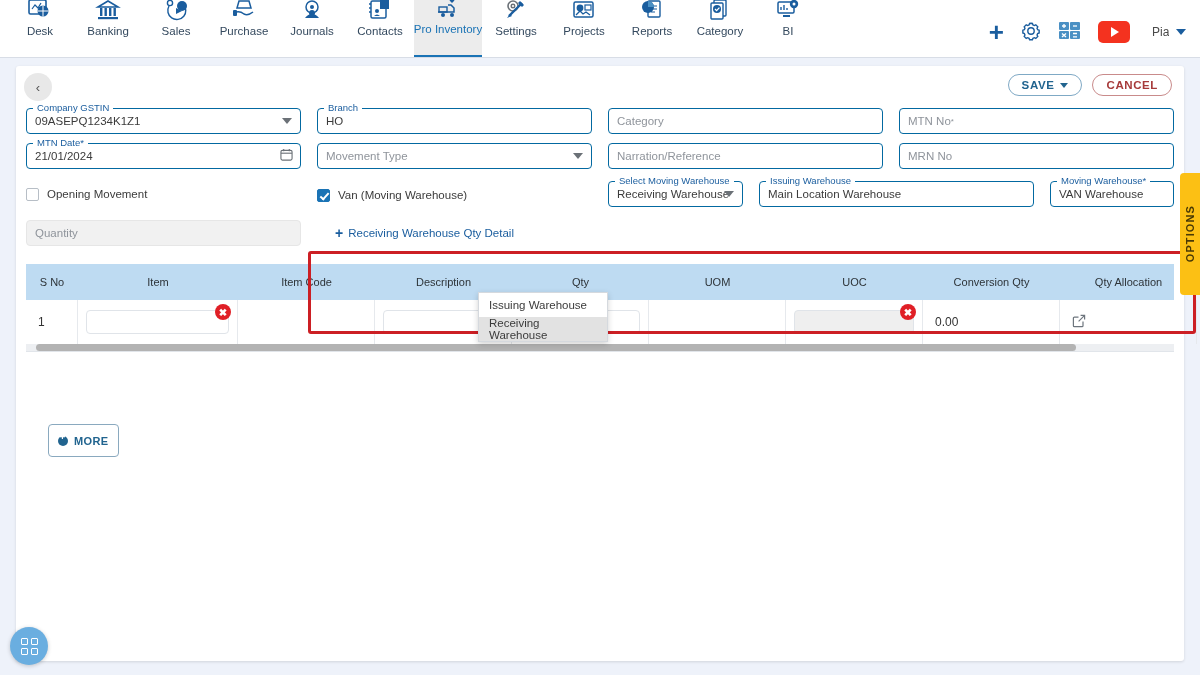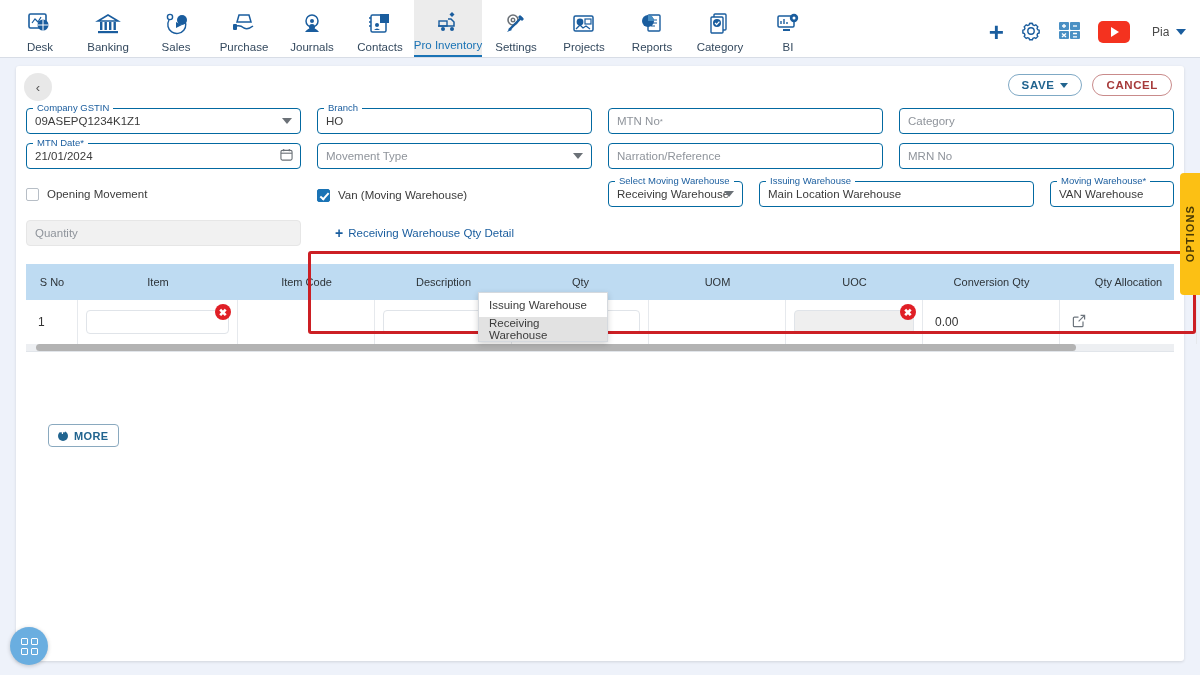--- a/index.html
+++ b/index.html
@@ -15,21 +15,21 @@
   .topnav {
     height:58px; background:#ffffff;
     display:flex; align-items:flex-end;
     border-bottom:1px solid #d8dde6;
     position:relative;
   }
   .nav-items { display:flex; align-items:flex-end; padding-left:6px; }
   .nav-item {
     width:68px; height:58px;
     display:flex; flex-direction:column; align-items:center; justify-content:flex-end;
-    padding-bottom:4px; cursor:pointer;
+    padding-bottom:20px; cursor:pointer;
     text-decoration:none;
   }
   .nav-item.active { background:#ececec; border-bottom:2px solid #1a73b5; }
   .nav-item .nv-ico { height:28px; display:flex; align-items:center; justify-content:center; margin-bottom:3px; }
   .nav-item .nv-lbl { font-size:11.5px; color:#34495e; white-space:nowrap; }
   .nav-item.active .nv-lbl { color:#1a73b5; }
 
   .nav-right {
     position:absolute; right:14px; bottom:12px;
     display:flex; align-items:center; gap:16px;
@@ -153,21 +153,21 @@
     position:absolute; width:16px;height:16px;border-radius:50%;background:#e01f26;
     color:#fff; font-size:10px; font-weight:bold; display:flex; align-items:center; justify-content:center;
     top:4px; z-index:10; cursor:pointer;
   }
   .h-scroll { height:7px; background:#edeff2; position:relative; }
   .h-scroll .thumb { position:absolute; left:10px; top:0; height:7px; width:1040px; background:#b3b3b3; border-radius:4px; }
   .ext-ico { color:#6d757d; }
 
   .more-btn {
     position:absolute; left:32px; top:358px;
-    height:23px; border:1px solid #8aa9bf; border-radius:4px; background:#fff;
+    height:33px; border:1px solid #8aa9bf; border-radius:4px; background:#fff;
     display:flex; align-items:center; gap:6px; padding:0 9px;
     font-size:11px; font-weight:bold; letter-spacing:.4px; color:#21648f; cursor:pointer;
   }
   .more-btn .dot { width:10px;height:10px;border-radius:50%;background:#21648f; position:relative; }
   .more-btn .dot::after { content:"+"; position:absolute; left:1.5px; top:-4px; color:#fff; font-size:10px; line-height:10px; }
 
   
   .options-tab {
     position:absolute; right:0; top:115px; width:20px; height:122px;
     background:#fcc014; border-radius:4px 0 0 4px;
@@ -402,29 +402,29 @@
             <span>09ASEPQ1234K1Z1</span>
           </div>
           <span class="chev"></span>
         </div>
         <div class="fld" style="flex:0 0 275px">
           <span class="fld-lbl">Branch</span>
           <div class="fld-box">
             <span>HO</span>
           </div>
         </div>
+        <div class="fld" style="flex:0 0 275px">
+          <div class="fld-box">
+            <span class="fld-ph">Category</span>
+          </div>
+        </div>
         <div class="fld">
           <div class="fld-box">
             <span class="fld-ph">MTN No</span>
               <span class="fld-ph" style="font-size:8px;vertical-align:super">*</span>
-          </div>
-        </div>
-        <div class="fld" style="flex:0 0 275px">
-          <div class="fld-box">
-            <span class="fld-ph">Category</span>
           </div>
         </div>
       </div>
 
       <div class="frow">
         <div class="fld" style="flex:0 0 275px">
           <span class="fld-lbl"><span>MTN Date</span><span class="req">*</span></span>
           <div class="fld-box">
             <span>21/01/2024</span>
           </div>

